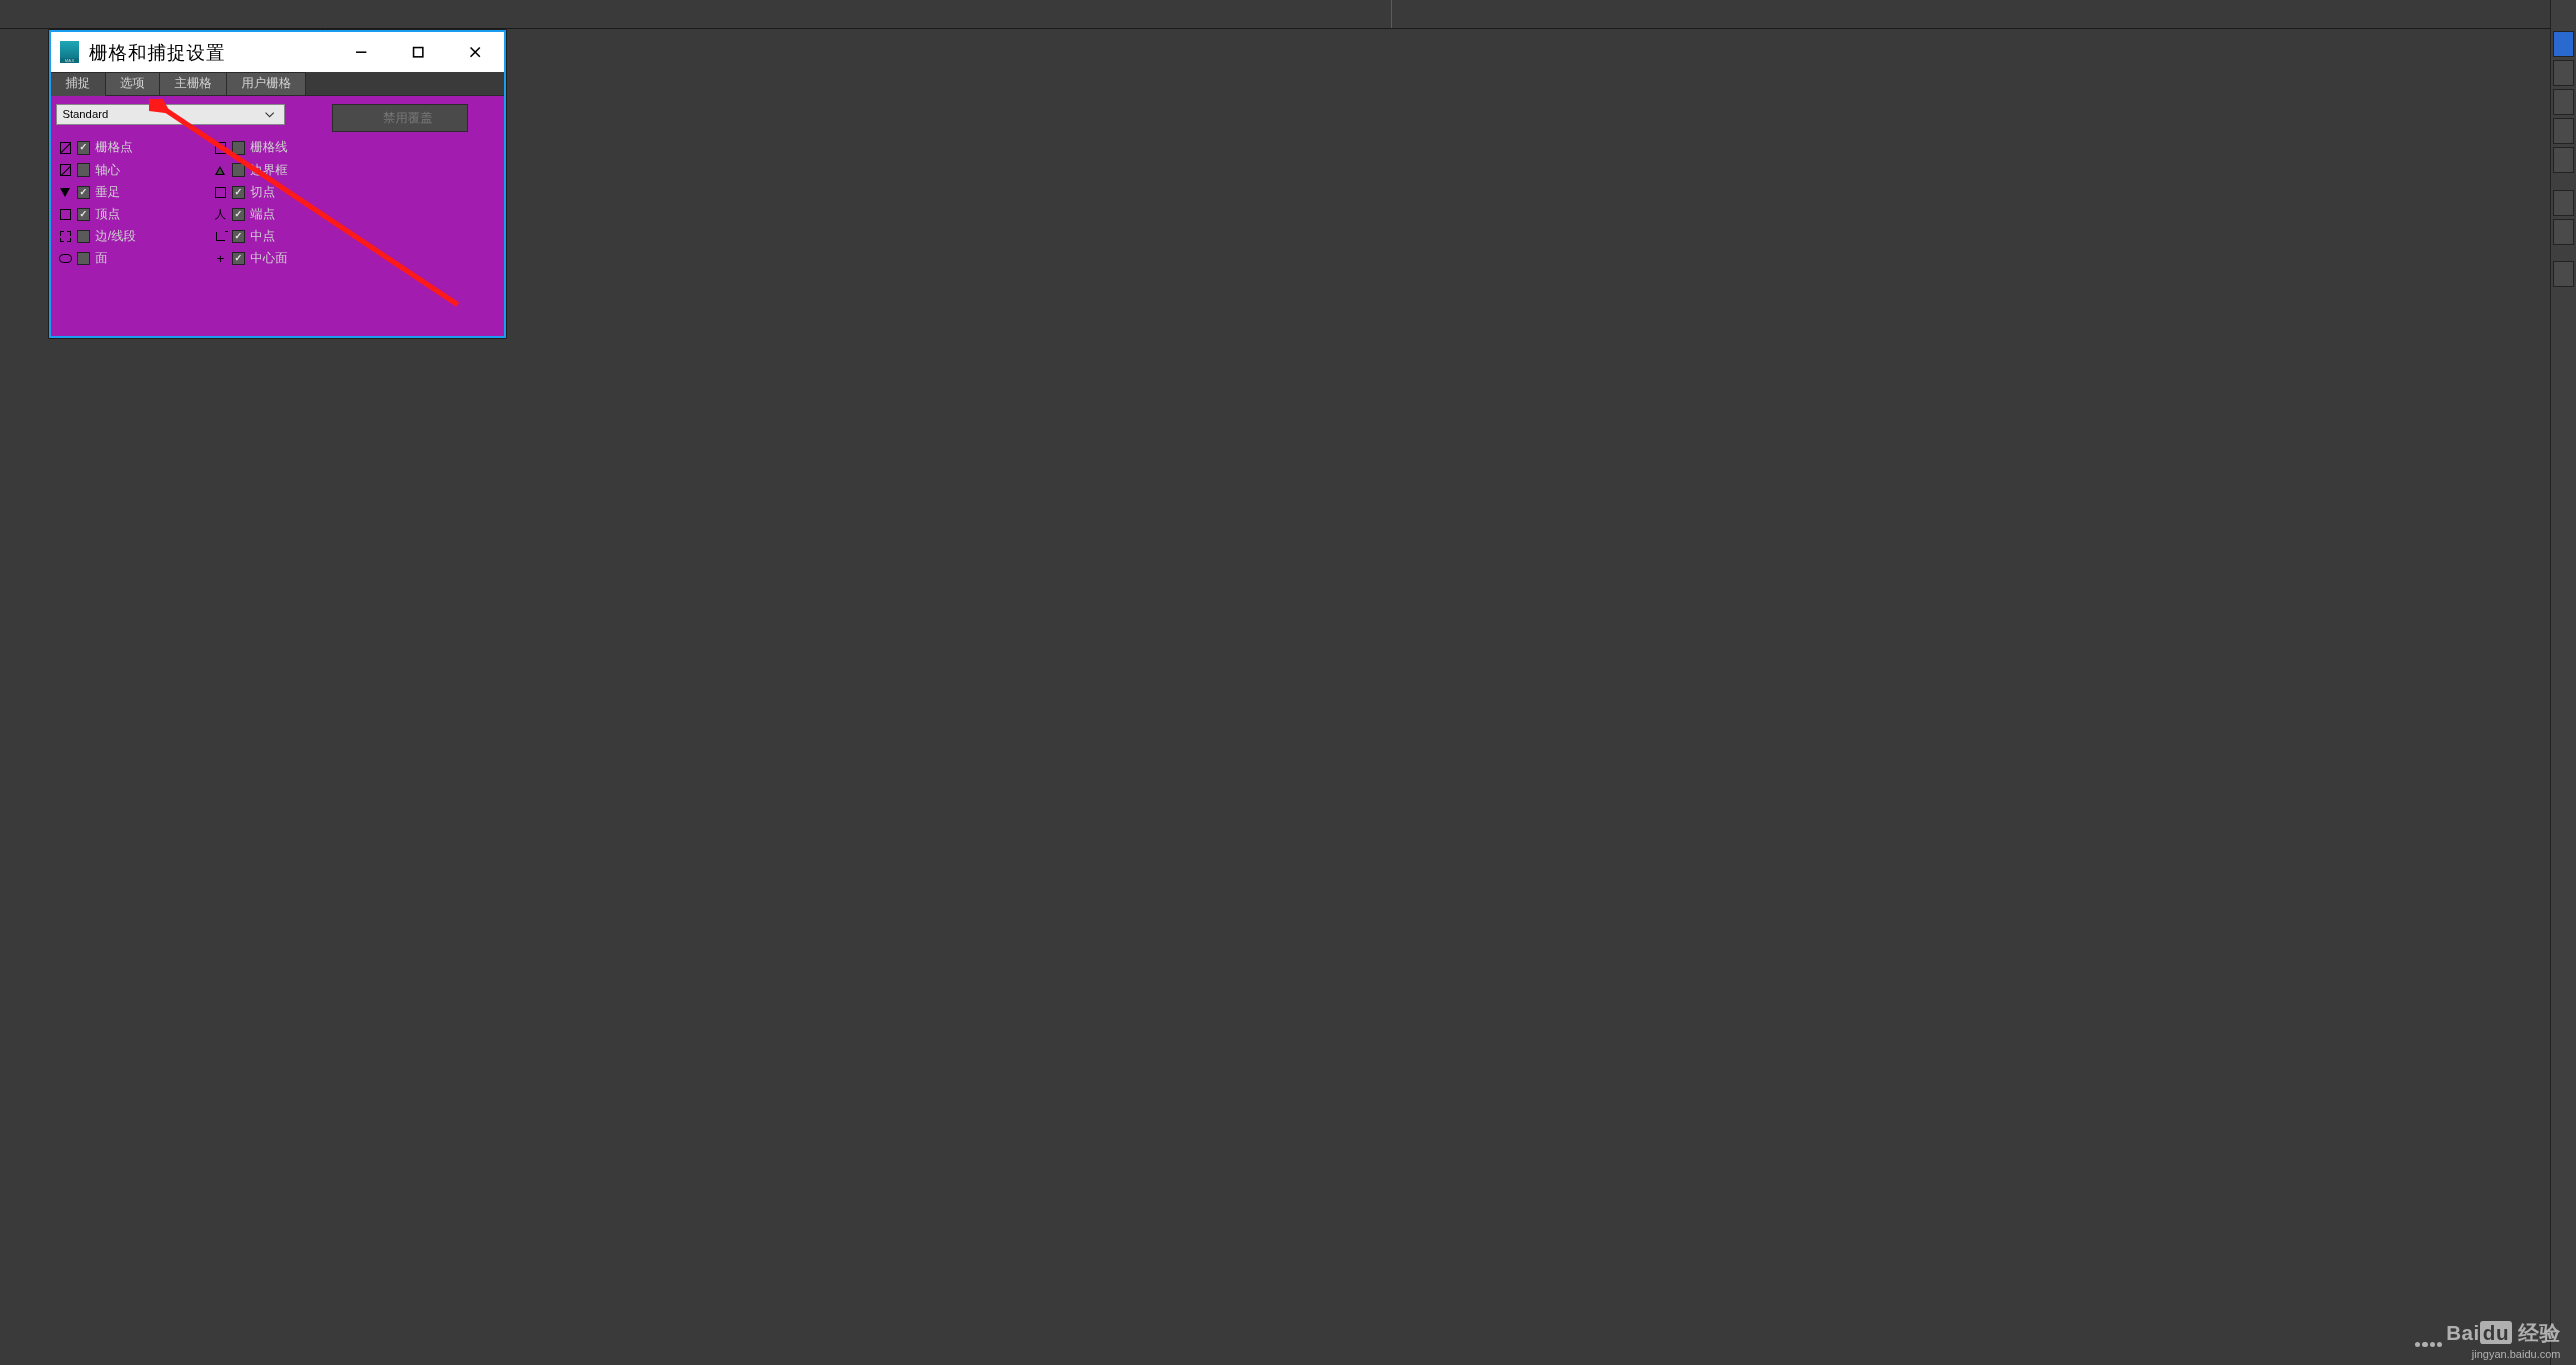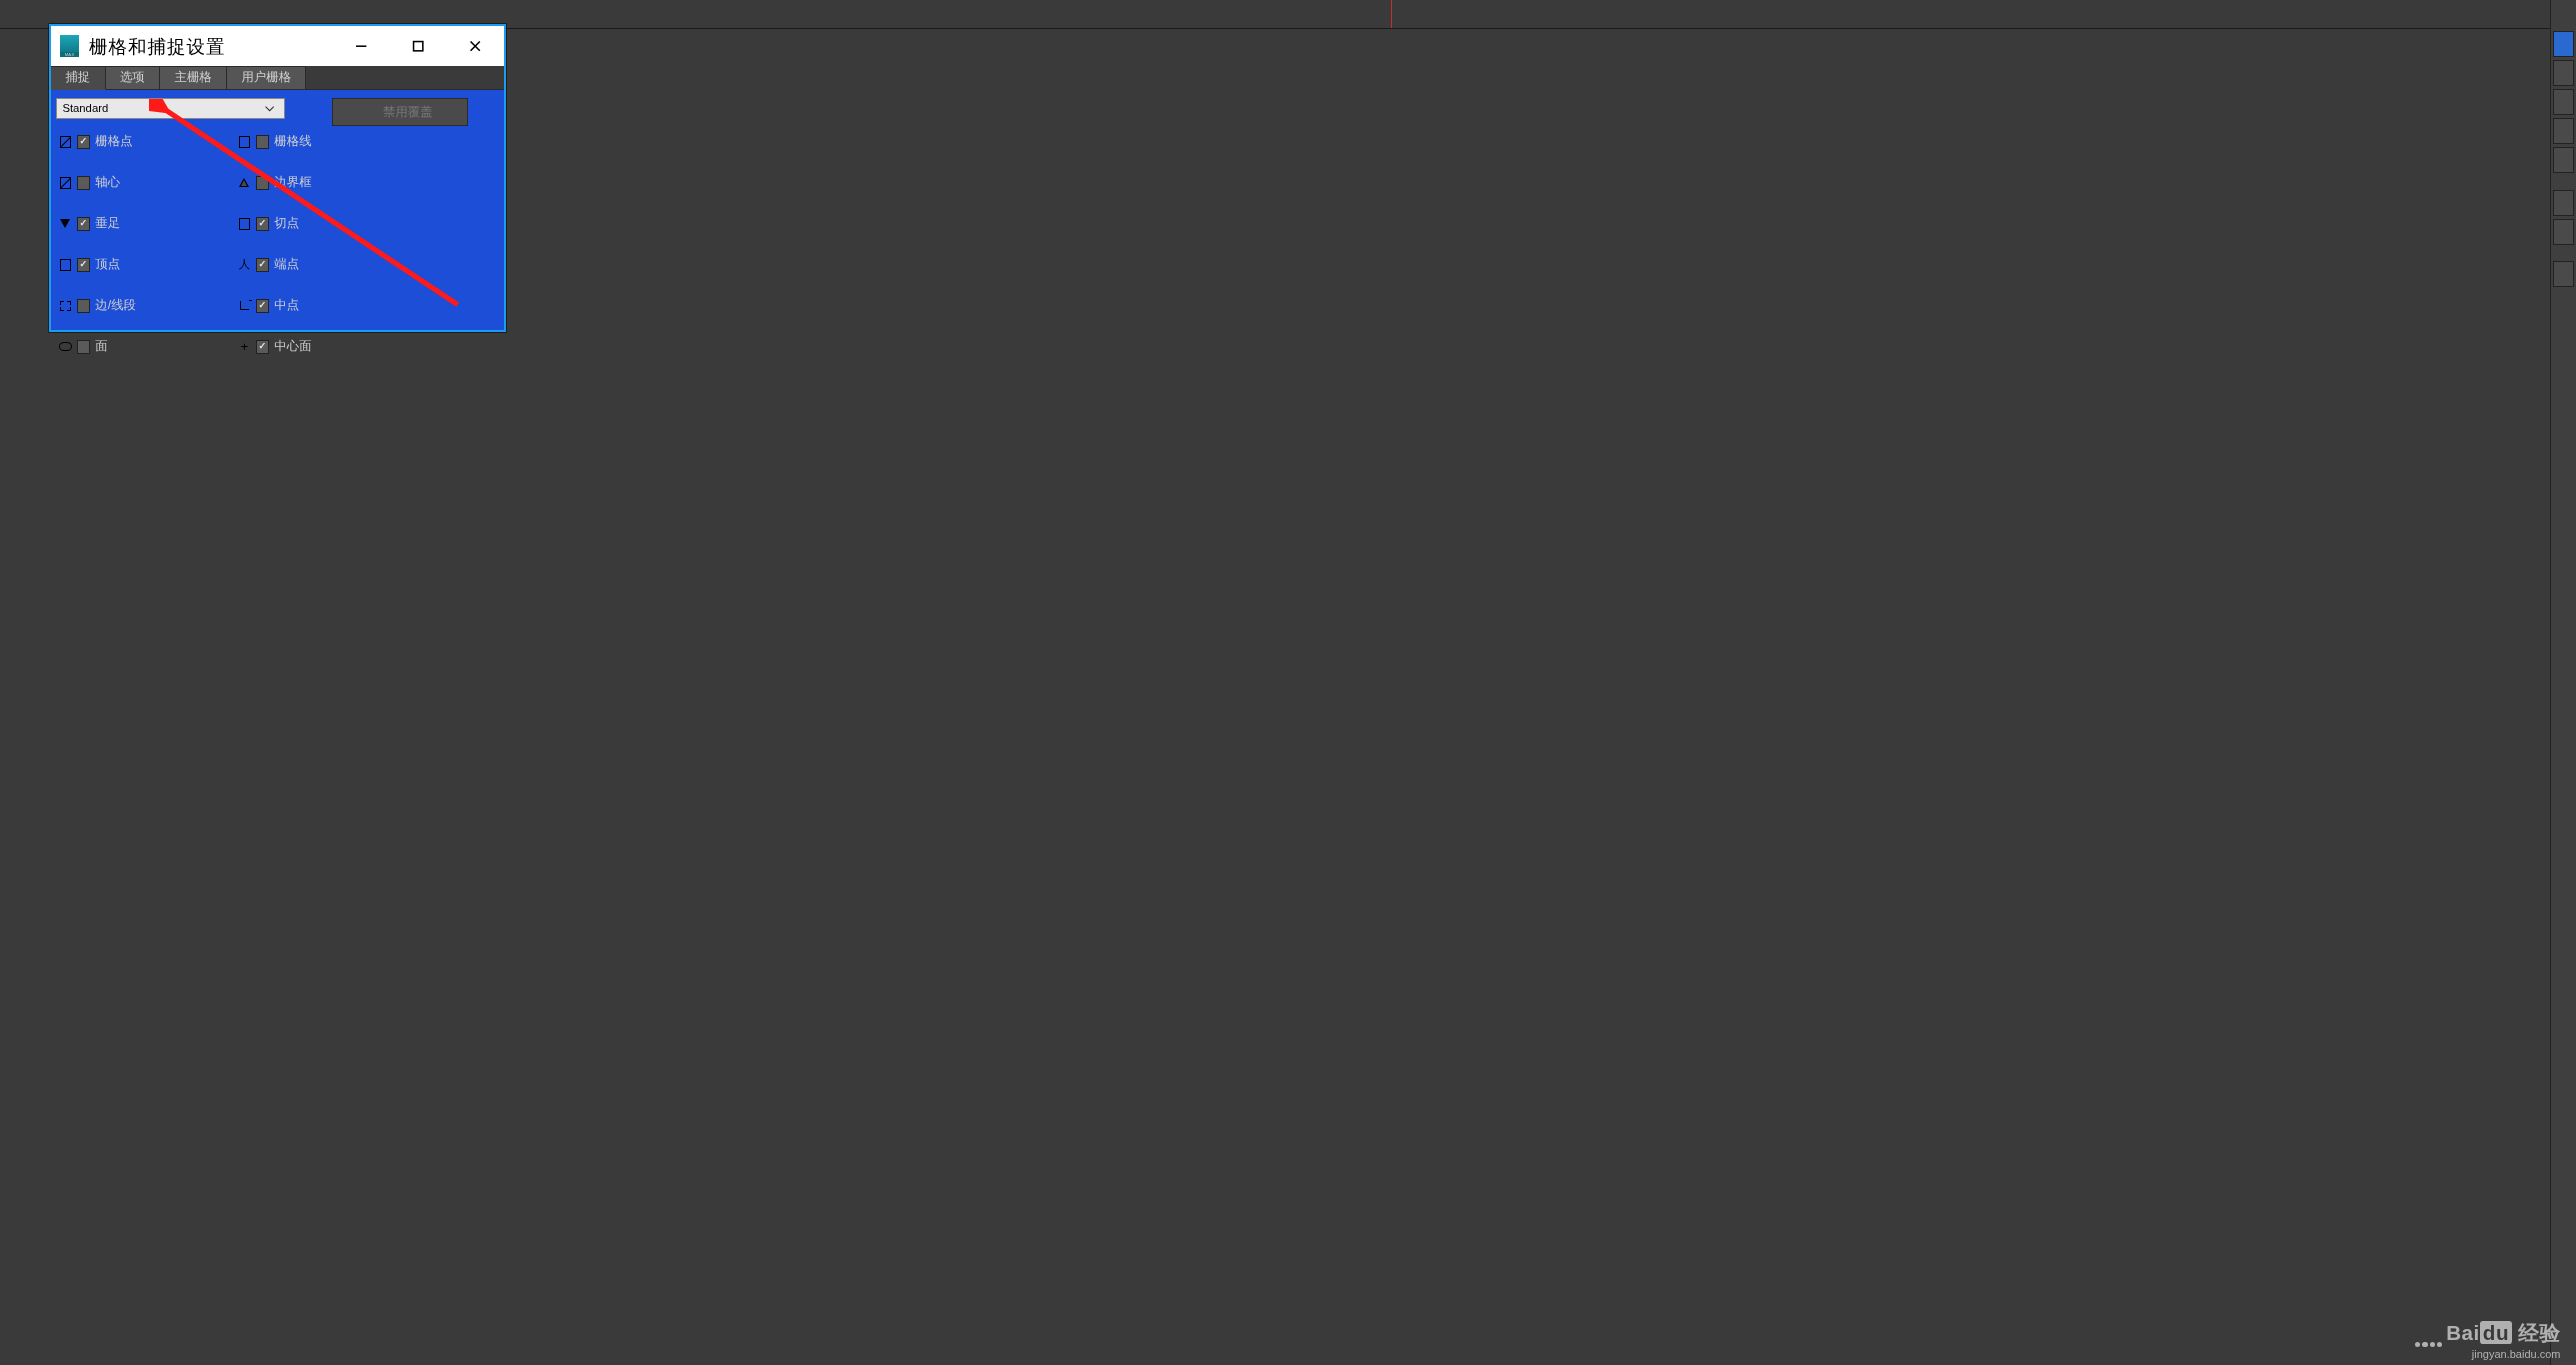--- a/index.html
+++ b/index.html
@@ -57,24 +57,24 @@
     border: 0.5px solid #222;
   }
   .right-sidebar .btn.accent {
     background: #2a6ad0;
   }
   .right-sidebar .sep { height: 10.3px; }
 
   .dialog {
     position: absolute;
     left: 49px;
-    top: 24px;
+    top: 30px;
     width: 453px;
     height: 304px;
-    background: #1d4ed8;
+    background: #a21caf;
     border: 2.1px solid #1a9df0;
     box-shadow: 0 0 0 0.5px #000;
   }
   .titlebar {
     height: 40px;
     background: #ffffff;
     display: flex;
     align-items: center;
     position: relative;
   }
@@ -181,21 +181,20 @@
     padding-left: 16px;
   }
 
   .snap-grid {
     margin-top: 7.2px;
     display: grid;
     grid-template-columns: 155px 155px;
     column-gap: 0;
     row-gap: 5.2px;
     padding-left: 3.1px;
-    gap: 24px;
   }
   .snap-item {
     display: flex;
     align-items: center;
     gap: 5.2px;
     font-size: 12.4px;
     color: #d0d0d0;
   }
   .sym {
     width: 12.4px;

